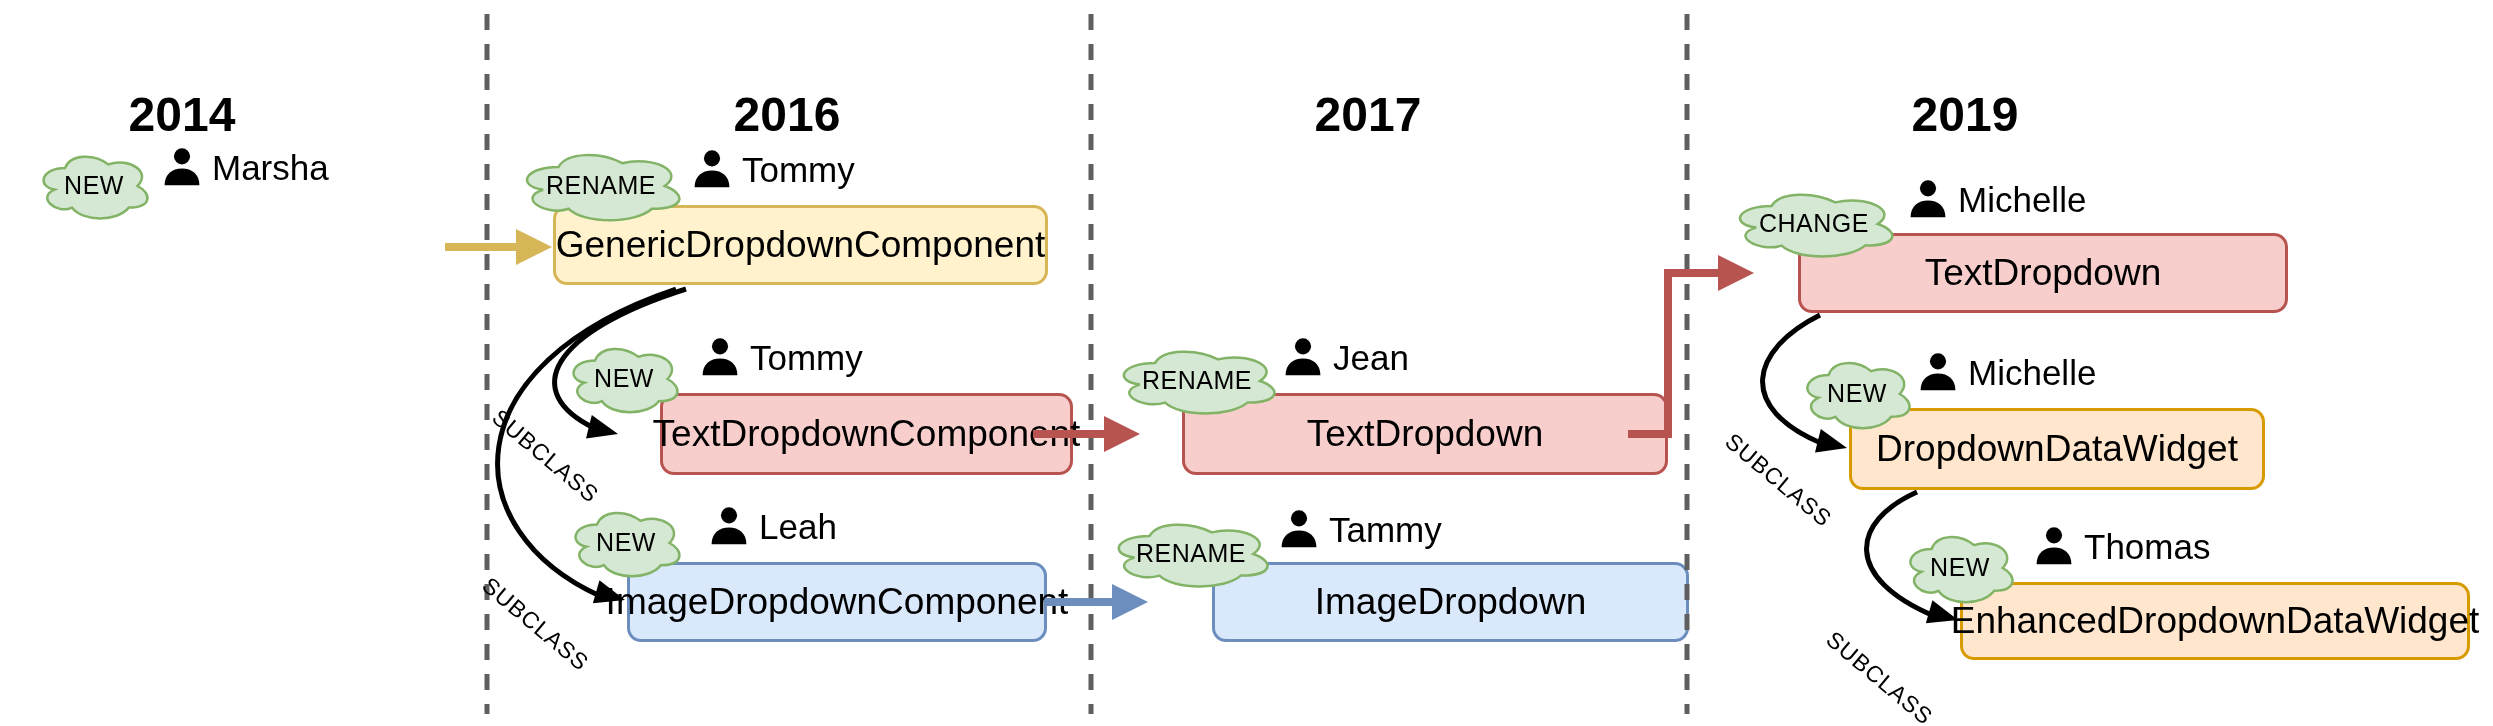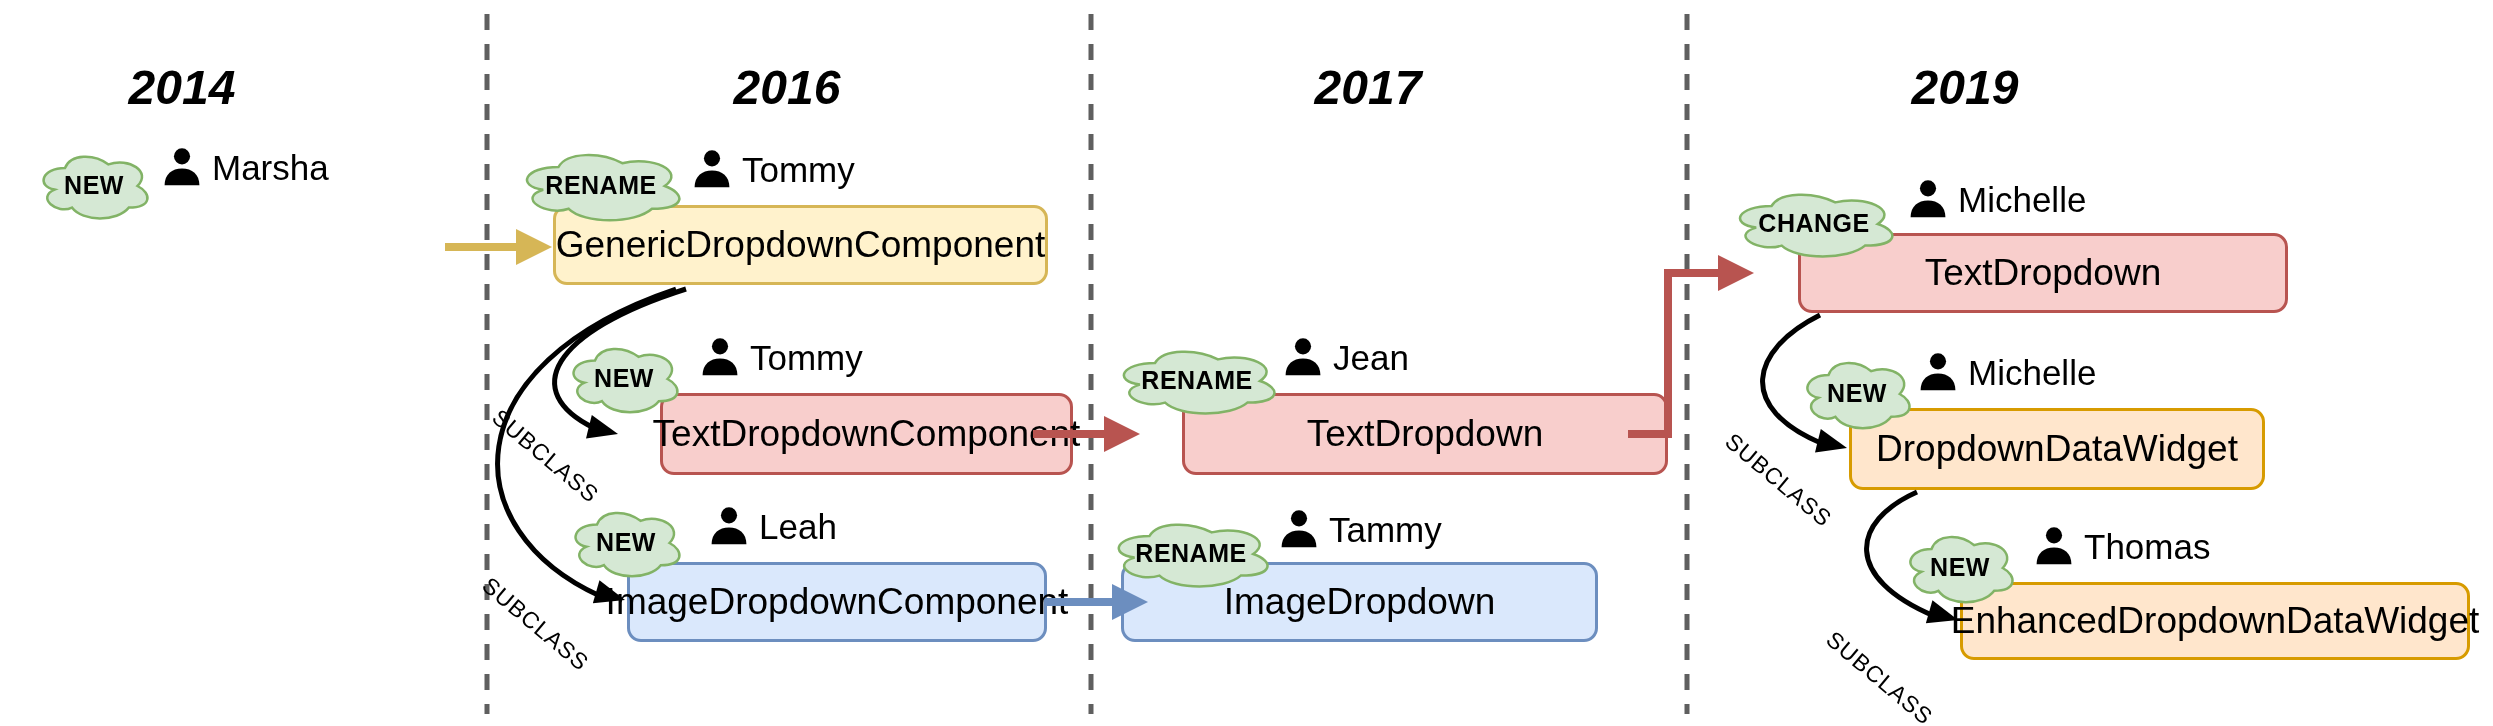--- a/index.html
+++ b/index.html
@@ -4,43 +4,43 @@
 <style>
   html,body{margin:0;padding:0;background:#ffffff;}
   .canvas{
     position:relative;
     width:2493px;height:726px;
     background:#ffffff;
     font-family:"Liberation Sans",sans-serif;
     overflow:hidden;
   }
   .year{
-    position:absolute;top:60px;
+    position:absolute;top:87px;
     transform:translateX(-50%);
     font-size:48px;font-weight:bold;color:#000;
-    white-space:nowrap;z-index:4;font-style:italic;
+    white-space:nowrap;z-index:4;
   }
   .box{
     position:absolute;
     border-radius:14px;border:3px solid;
     display:flex;align-items:center;justify-content:center;
     font-size:37px;color:#000;white-space:nowrap;
     box-sizing:border-box;z-index:1;
   }
   .box.yellow{background:var(--yellow-fill);border-color:var(--yellow-stroke);}
   .box.red{background:var(--red-fill);border-color:var(--red-stroke);margin-left:40px;}
   .box.blue{background:var(--blue-fill);border-color:var(--blue-stroke);}
   .box.orange{background:var(--orange-fill);border-color:var(--orange-stroke);}
   .cloud{position:absolute;z-index:3;}
   .cloud svg{position:absolute;left:0;top:0;width:100%;height:100%;overflow:visible;}
   .cloud .cloud-shape{fill:var(--cloud-fill);stroke:var(--cloud-stroke);stroke-width:2.5;vector-effect:non-scaling-stroke;}
   .cloud-label{
     position:absolute;left:0;top:6%;width:100%;height:88%;
     display:flex;align-items:center;justify-content:center;
-    font-size:25px;font-weight:bold;color:#000;letter-spacing:.5px;
+    font-size:25px;font-weight:normal;color:#000;letter-spacing:.5px;
   }
   .person-icon{position:absolute;z-index:3;}
   .person-icon svg{display:block;fill:#000;}
   .author-name{
     position:absolute;z-index:3;
     font-size:35px;line-height:44px;color:#000;white-space:nowrap;
   }
   .subclass-label{
     position:absolute;z-index:2;
     font-size:23px;color:#000;letter-spacing:1px;white-space:nowrap;
@@ -174,21 +174,21 @@
     <div class="cloud-label">RENAME</div>
   </div>
   <div class="person-icon" style="left:1281px;top:334px">
     <svg width="44" height="46" viewBox="0 0 24 24">
         <circle cx="12" cy="6.2" r="4.4"></circle>
         <path d="M2.5 22 C2.5 16 6.5 12.8 12 12.8 C17.5 12.8 21.5 16 21.5 22 Z"></path>
       </svg>
   </div>
   <div class="author-name" style="left:1333px;top:336px">Jean</div>
 
-  <div class="box blue" style="left:1121px;top:562px;width:477px;height:80px">
+  <div class="box blue" style="left:1212px;top:562px;width:477px;height:80px">
     <span>ImageDropdown</span>
   </div>
   <div class="cloud" style="left:1108px;top:518px;width:166px;height:72px">
     <svg viewBox="0 0 100 60" preserveAspectRatio="none">
         <path class="cloud-shape" d="M25,15 C5,15 0,30 16,33 C0,39.6 18,54 31,48 C40,60 70,60 80,48 C100,48 100,36 87.5,30 C100,18 80,6 62.5,12 C50,3 30,3 25,15 Z"></path>
       </svg>
     <div class="cloud-label">RENAME</div>
   </div>
   <div class="person-icon" style="left:1277px;top:506px">
     <svg width="44" height="46" viewBox="0 0 24 24">

